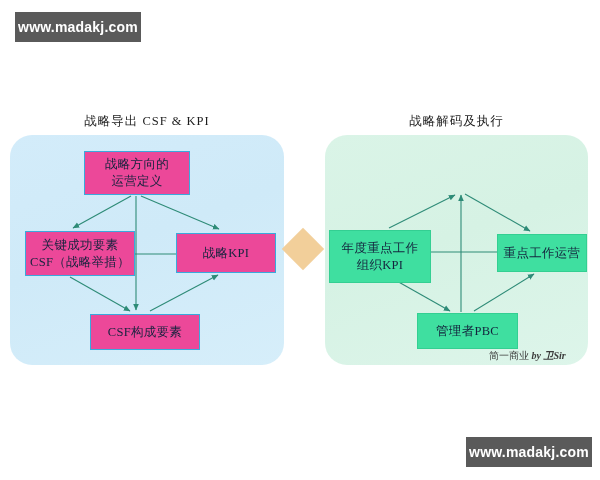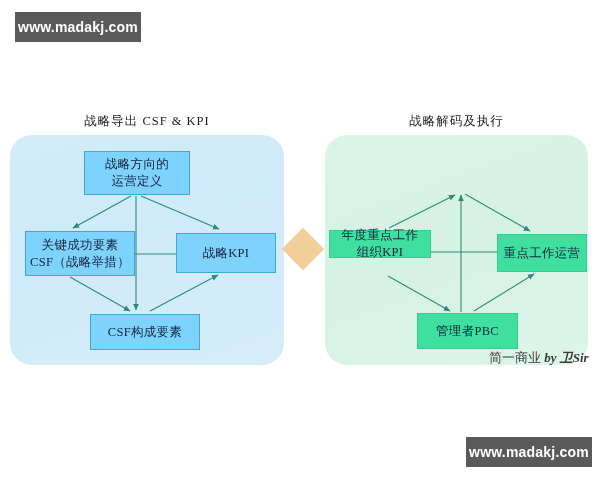--- a/index.html
+++ b/index.html
@@ -86,55 +86,55 @@
     align-items: center;
     justify-content: center;
     text-align: center;
     color: #14233d;
     font-size: 12.5px;
     line-height: 1.35;
     letter-spacing: 0.3px;
     box-sizing: border-box;
   }
   .node.blue {
-    background: #7dd3fc;
+    background: #ec4899;
     border: 1px solid #3aa9dc;
   }
   .node.green {
     background: #3fdfa0;
     border: 1px solid #33cf92;
   }
   .node span { display: block; }
 
   
   #node-strategy-direction { left: 84px;  top: 151px; width: 106px; height: 44px; }
   #node-csf               { left: 25px;  top: 231px; width: 110px; height: 45px; }
   #node-strategy-kpi      { left: 176px; top: 233px; width: 100px; height: 40px; }
   #node-csf-elements      { left: 90px;  top: 314px; width: 110px; height: 36px; }
 
   
   #node-org-kpi           { left: 411px; top: 155px; width: 101px; height: 38px; }
-  #node-annual-focus      { left: 329px; top: 230px; width: 102px; height: 28px; }
+  #node-annual-focus      { left: 329px; top: 230px; width: 102px; height: 53px; }
   #node-focus-operation   { left: 497px; top: 234px; width: 90px;  height: 38px; }
   #node-manager-pbc       { left: 417px; top: 313px; width: 101px; height: 36px; }
 
   
   .diamond {
     position: absolute;
     left: 288px; top: 234px;
     width: 30px; height: 30px;
     background: #f2cf9a;
     transform: rotate(45deg);
   }
 
   
   .signature {
     position: absolute;
     left: 489px; top: 349px;
-    font-size: 13px;
+    font-size: 10px;
     color: #3a3a3a;
     font-family: "Liberation Serif", serif;
     white-space: nowrap;
   }
   .signature .by {
     font-family: "Liberation Serif", serif;
     font-style: italic;
     font-weight: bold;
   }
   .signature .sir {

